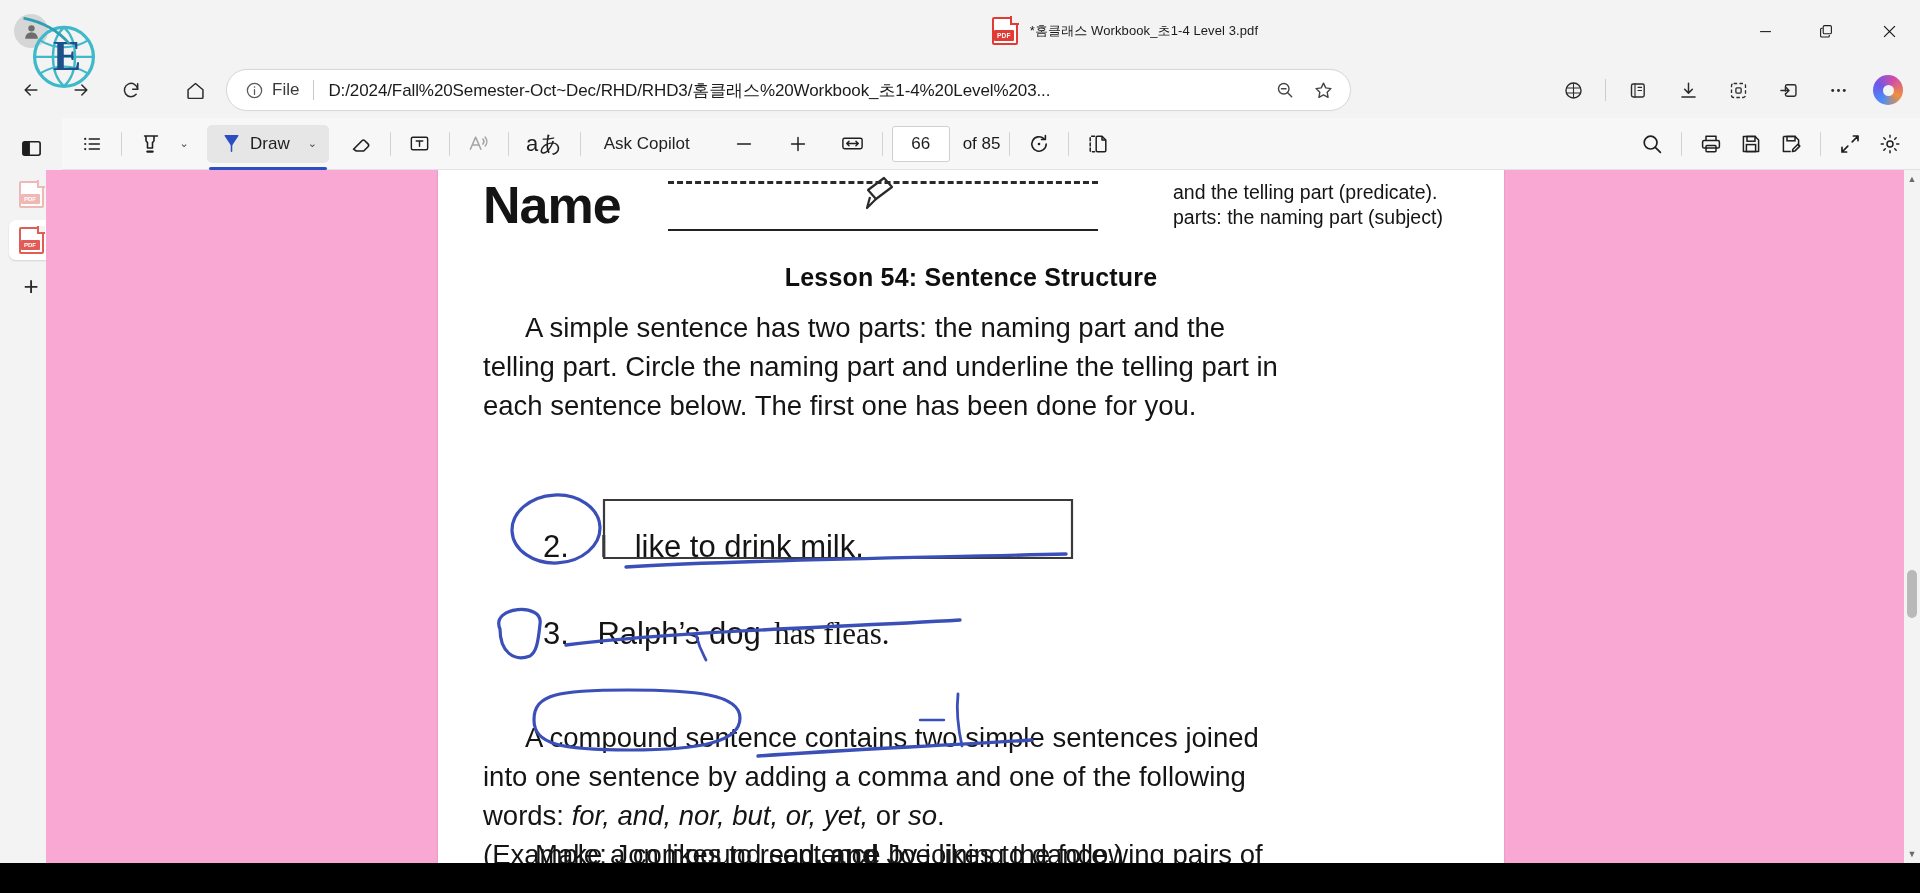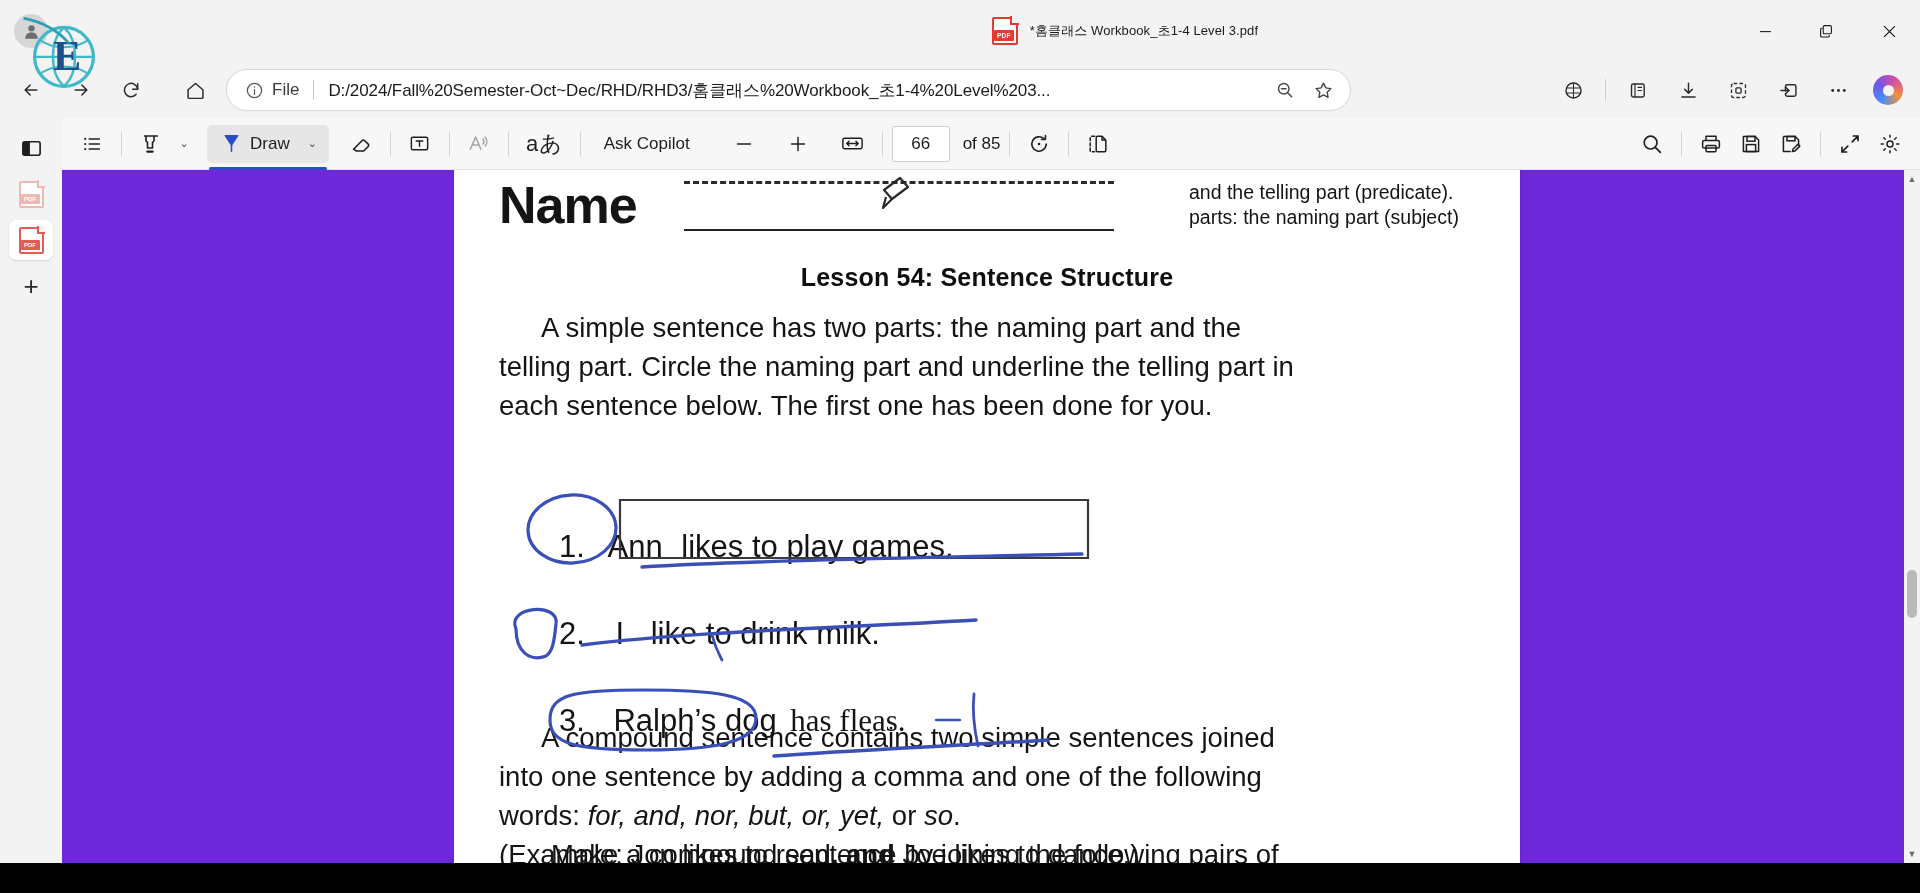--- a/index.html
+++ b/index.html
@@ -111,22 +111,22 @@
                border-left:2.3px solid #e05c55; border-bottom:2.3px solid #e05c55; }
   .railpdf .t{ position:absolute; left:2px; bottom:4px; width:19px; height:10px; background:#e05c55;
                border-radius:1px; color:#fff; font-size:6px; font-weight:bold;
                display:flex; align-items:center; justify-content:center; }
   .railpdf.faded .s{ border-color:#eeb9b5; }
   .railpdf.faded .f{ border-left-color:#eeb9b5; border-bottom-color:#eeb9b5; }
   .railpdf.faded .t{ background:#eeb9b5; }
 
   
   .viewer{
-    position:absolute; left:62px; top:170px; width:1858px; height:693px;
-    background:#6d28d9; overflow:hidden;
+    position:absolute; left:46px; top:170px; width:1858px; height:693px;
+    background:#f9a8d4; overflow:hidden;
   }
   .page{
     position:absolute; left:392px; top:0px; width:1066px; height:700px;
     background:#fff; box-shadow:0 0 2px rgba(0,0,0,.18);
     overflow:hidden;
   }
   .pg-inner{ position:absolute; left:0; top:-62px; width:1066px; }
 
   .doc{
     font-family:"Liberation Sans", sans-serif;
@@ -544,25 +544,20 @@
         <div class="hdr-right">
           <div>and the telling part (predicate).</div>
           <div>parts: the naming part (subject)</div>
         </div>
 
         <div class="lesson">Lesson 54: Sentence Structure</div>
 
         <div class="para p1">A simple sentence has two parts: the naming part and the telling part. Circle the naming part and underline the telling part in each sentence below. The first one has been done for you.</div>
 
         <div class="items">
-          <div class="item">
-            <span>1.</span>
-            <span style="margin-left:14px;">Ann</span>
-            <span style="margin-left:10px;">likes to play games.</span>
-          </div>
           <div class="item">
             <span>2.</span>
             <span style="margin-left:22px;">I</span>
             <span style="margin-left:18px;">like to drink milk.</span>
           </div>
           <div class="item">
             <span>3.</span>
             <span style="margin-left:20px;">Ralph’s dog</span>
             <span style="margin-left:5px;font-family:Liberation Serif, serif;">has fleas.</span>
           </div>

